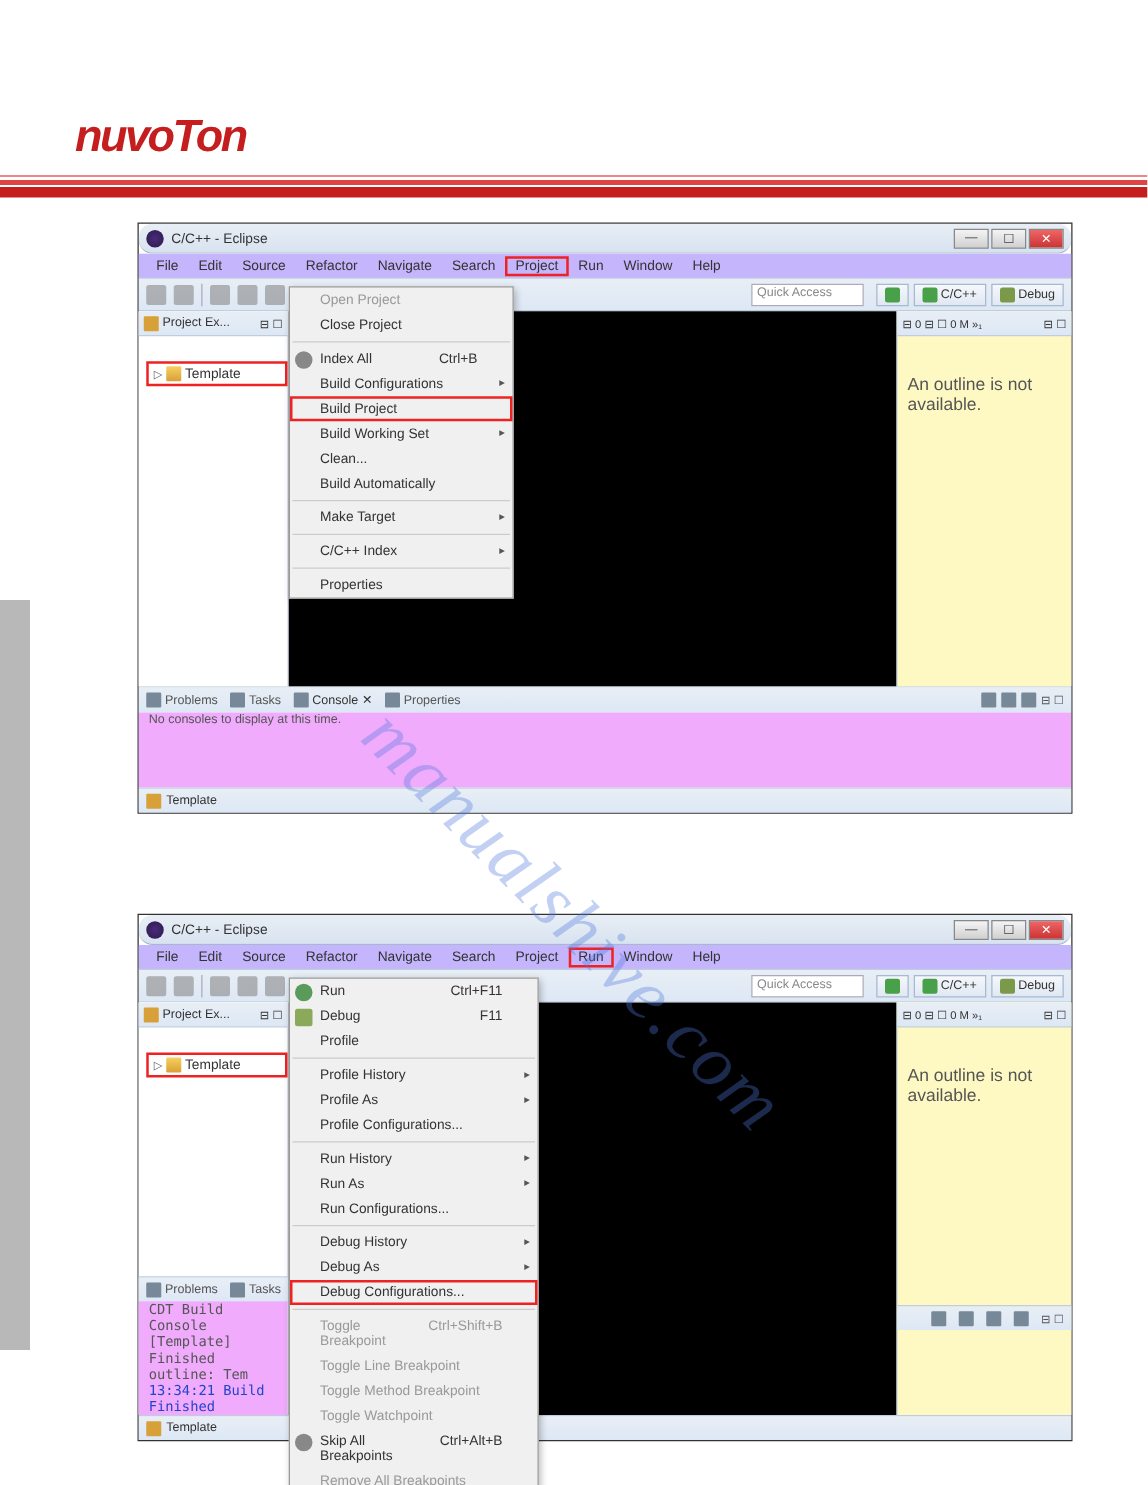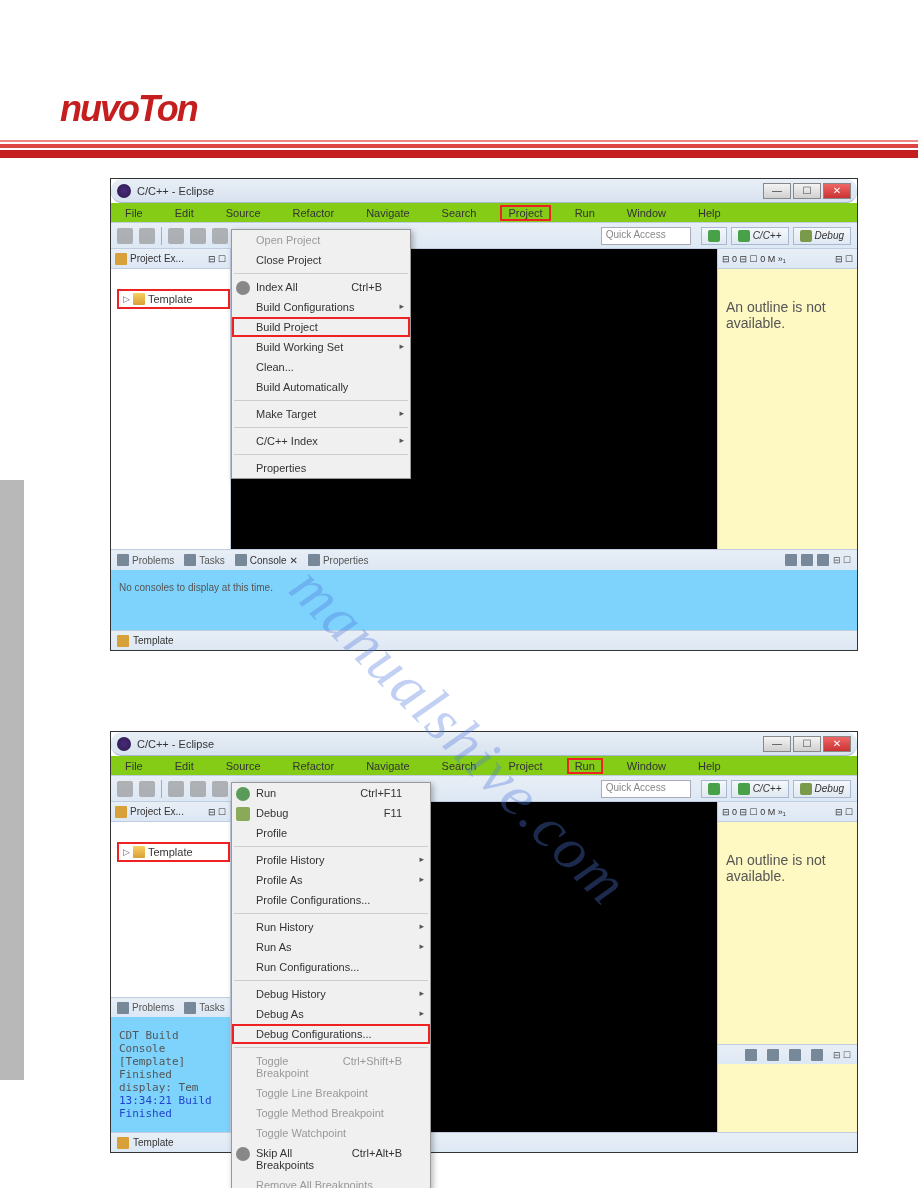--- a/index.html
+++ b/index.html
@@ -8,46 +8,46 @@
   .logo { font-family: Arial, sans-serif; font-size: 36px; font-weight: 900; color: #c41e1e; letter-spacing: -2px; font-style: italic; }
   .red-bands { height: 20px; margin: 8px 0 20px 0; background: linear-gradient(to bottom, #fff 0, #fff 2px, #e88 2px, #e88 4px, #fff 4px, #fff 6px, #d44 6px, #d44 10px, #fff 10px, #fff 12px, #c41e1e 12px, #c41e1e 20px); }
   .page-area { padding: 0 60px 60px 110px; position: relative; }
   .screenshot { border: 1px solid #333; margin-bottom: 80px; position: relative; background: #fff; }
   .win-chrome { background: linear-gradient(#e8eef5, #d8e3f0); border-bottom: 1px solid #a8b8d0; height: 24px; display: flex; align-items: center; padding: 0 6px; position: relative; border-radius: 11px; }
   .ec-icon { width: 14px; height: 14px; border-radius: 50%; background: radial-gradient(#4a2a7a, #2a1a4a); margin-right: 6px; }
   .win-title { font-size: 11px; color: #333; flex: 1; }
   .win-btns { display: flex; gap: 2px; }
   .win-btn { width: 28px; height: 16px; border: 1px solid #888; background: linear-gradient(#f4f4f4,#d0d0d0); display:flex; align-items:center; justify-content:center; font-size:10px; color:#444; }
   .win-btn.close { background: linear-gradient(#e66,#c33); color:#fff; }
-  .menubar { background: #84cc16; height: 20px; display: flex; align-items: center; gap: 16px; padding: 0 6px; border-bottom: 1px solid #c0cde0; }
+  .menubar { background: #c4b5fd; height: 20px; display: flex; align-items: center; gap: 0; padding: 0 6px; border-bottom: 1px solid #c0cde0; }
   .menu-item { padding: 2px 8px; font-size: 11px; cursor: default; }
   .menu-item.hl { border: 2px solid #e22; padding: 0 6px; }
   .toolbar { background: linear-gradient(#e8eef5,#dde8f5); height: 26px; border-bottom: 1px solid #c0cde0; display: flex; align-items: center; padding: 0 6px; gap: 6px; }
   .tb-icon { width: 16px; height: 16px; background: #888; border-radius: 2px; opacity: 0.6; }
   .tb-sep { width: 1px; height: 18px; background: #aab; }
   .qa-box { margin-left: auto; width: 90px; height: 18px; border: 1px solid #aab; background: #fff; font-size: 10px; padding: 1px 4px; color: #888; }
   .persp { display: flex; gap: 4px; margin-left: 4px; }
-  .persp-btn { height: 18px; padding: 0 6px; border: 1px solid #a8b8d0; background: linear-gradient(#f5f8fc,#e0e8f2); display: flex; align-items: center; gap: 3px; font-size: 10px; font-style: italic; }
+  .persp-btn { height: 18px; padding: 0 6px; border: 1px solid #a8b8d0; background: linear-gradient(#f5f8fc,#e0e8f2); display: flex; align-items: center; gap: 3px; font-size: 10px; }
   .persp-ico { width: 12px; height: 12px; background: #48a048; border-radius: 2px; }
   .persp-ico.bug { background: #7a9a4a; }
   .body3 { display: flex; height: 300px; background: #fff; }
   .left-pane { width: 120px; border-right: 1px solid #c0cde0; background: #fff; display: flex; flex-direction: column; }
   .pane-hdr { background: linear-gradient(#e8eef5,#dde8f5); height: 20px; display: flex; align-items: center; padding: 0 4px; border-bottom: 1px solid #c0cde0; font-size: 10px; gap: 3px; }
   .pane-hdr .picon { width: 12px; height: 12px; background: #d8a038; border-radius: 1px; }
   .tree-item { margin: 20px 0 0 6px; padding: 2px 4px; border: 2px solid #e22; display: inline-flex; align-items: center; gap: 3px; font-size: 11px; }
   .tree-item .ticon { width: 12px; height: 12px; background: linear-gradient(#f8d060,#d8a038); border-radius: 1px; }
   .center-area { flex: 1; background: #000000; position: relative; }
   .right-pane { width: 140px; border-left: 1px solid #c0cde0; background: #fef9c3; }
   .outline-txt { padding: 30px 8px; font-size: 14px; color: #555; }
   .bottom-panel { border-top: 1px solid #c0cde0; }
   .tabs-row { background: linear-gradient(#e8eef5,#dde8f5); height: 20px; display: flex; align-items: center; padding: 0 6px; gap: 10px; font-size: 10px; color: #555; }
   .tab-item { display: flex; align-items: center; gap: 3px; }
   .tab-item.active { color: #333; }
   .tab-ico { width: 12px; height: 12px; background: #789; border-radius: 1px; }
-  .console-body { padding: 12px 8px; font-size: 10px; color: #555; min-height: 60px; background: #7dd3fc; }
+  .console-body { padding: 0 8px; font-size: 10px; color: #555; min-height: 60px; background: #f0abfc; }
   .console-body .cline { font-family: Consolas, monospace; font-size: 11px; }
   .console-body .blue { color: #2244cc; }
   .statusbar { background: linear-gradient(#e8eef5,#dde8f5); height: 20px; border-top: 1px solid #c0cde0; display: flex; align-items: center; padding: 0 6px; gap: 4px; font-size: 10px; }
   .statusbar .sicon { width: 12px; height: 12px; background: #d8a038; border-radius: 1px; }
   .dropdown { position: absolute; background: #f0f0f0; border: 1px solid #999; box-shadow: 2px 2px 6px rgba(0,0,0,0.3); font-size: 11px; z-index: 10; }
   .dd-item { padding: 4px 28px 4px 24px; display: flex; justify-content: space-between; gap: 20px; cursor: default; position: relative; }
   .dd-item.disabled { color: #999; }
   .dd-item.sep { height: 1px; padding: 0; margin: 3px 2px; background: #ccc; }
   .dd-item.hl { border: 2px solid #e22; padding: 2px 26px 2px 22px; }
   .dd-item .arrow::after { content: "▸"; position: absolute; right: 6px; font-size: 9px; color: #555; }
@@ -278,21 +278,21 @@
               <span class="tab-ico"></span>
               <span>Problems</span>
             </span>
           <span class="tab-item">
               <span class="tab-ico"></span>
               <span>Tasks</span>
             </span>
         </div>
         <div class="console-body" style="min-height:78px;" id="cbody2">
             <div class="cline ">CDT Build Console [Template]</div>
-            <div class="cline ">Finished display: Tem</div>
+            <div class="cline ">Finished outline: Tem</div>
             <div class="cline "></div>
             <div class="cline blue">13:34:21 Build Finished</div>
           </div>
       </div>
       <div class="center-area">
         <div class="dropdown" style="left:0;top:-20px;width:200px;" id="dd2">
             <div class="dd-item">
               <span class="dd-ico gr"></span>
               <span>Run</span>
               <span>Ctrl+F11</span>

